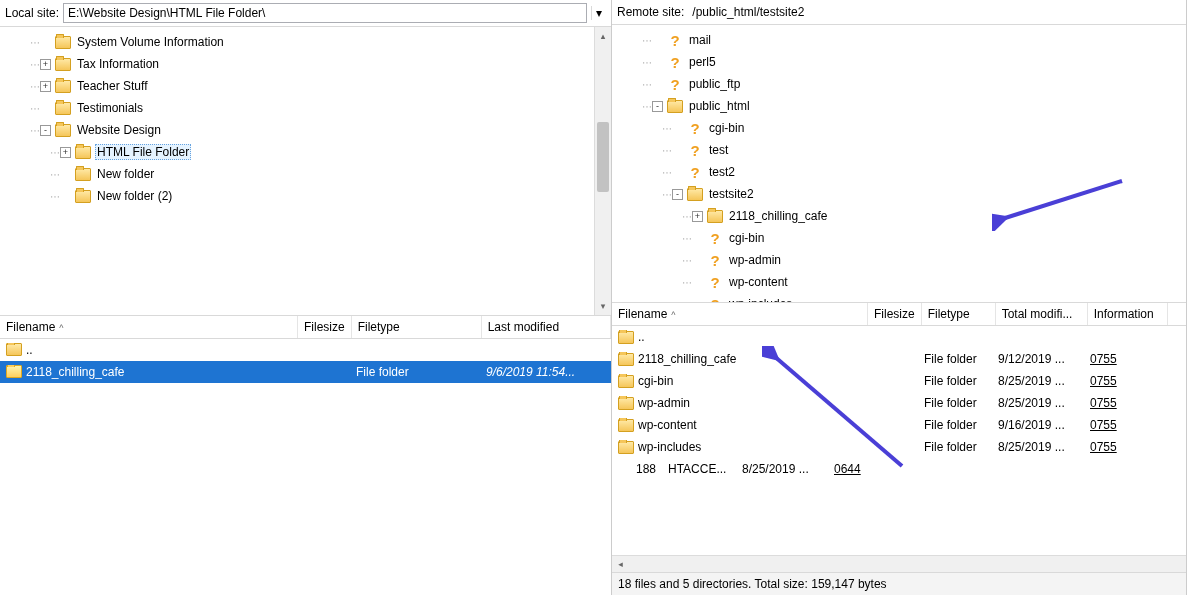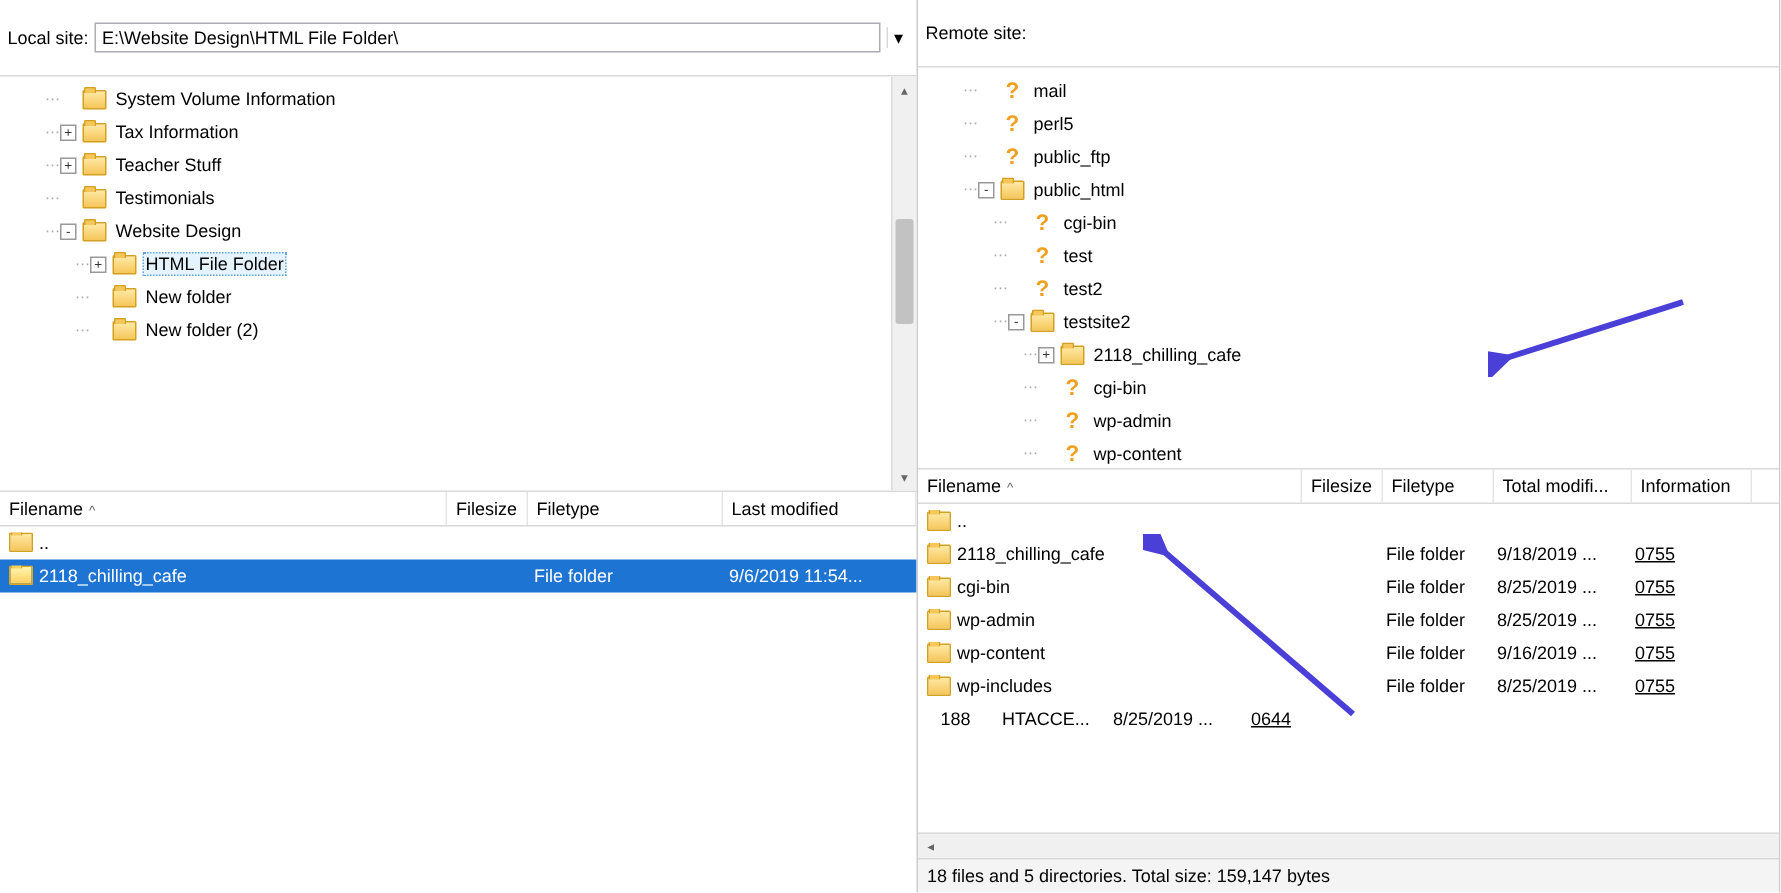--- a/index.html
+++ b/index.html
@@ -12,21 +12,21 @@
     height: 595px;
     overflow: hidden;
     display: flex;
   }
   .pane { display: flex; flex-direction: column; border-right: 1px solid #ccc; }
   .pane.left { width: 612px; }
   .pane.right { flex: 1; }
   .site-bar {
     display: flex;
     align-items: center;
-    padding: 15px 5px;
+    padding: 3px 5px;
     border-bottom: 1px solid #d9d9d9;
     gap: 4px;
   }
   .site-bar input {
     flex: 1;
     border: 1px solid #abadb3;
     padding: 2px 4px;
     font-family: inherit;
     font-size: 12px;
   }
@@ -102,24 +102,24 @@
   .scrollbar-v .arrow { height:17px; display:flex;align-items:center;justify-content:center;color:#666;font-size:9px;}
   .scrollbar-h {
     height:17px; background:#f0f0f0; border-top:1px solid #dcdcdc; display:flex; align-items:center;
   }
   .scrollbar-h .arrow{width:17px;text-align:center;color:#666;font-size:9px;}
   .arrow-annot { position:absolute; pointer-events:none; }
   
   .L .c-name{flex:0 0 298px;padding-left:6px;display:flex;align-items:center;}
   .L .c-size{flex:0 0 52px;text-align:right;}
   .L .c-type{flex:0 0 130px;}
-  .L .c-mod{flex:1;}
+  .L .c-mod{flex:1;font-style:italic;}
   
   .R .c-name{flex:0 0 256px;padding-left:6px;display:flex;align-items:center;}
-  .R .c-size{flex:0 0 50px;text-align:center;}
+  .R .c-size{flex:0 0 50px;text-align:right;}
   .R .c-type{flex:0 0 74px;}
   .R .c-mod{flex:0 0 92px;}
   .R .c-perm{flex:0 0 80px;text-decoration:underline;}
   .left-tree-area{height:208px;}
   .right-tree-area{height:336px;}
   .left-list-area{flex:1;display:flex;flex-direction:column;}
   .right-list-area{flex:1;display:flex;flex-direction:column;min-height:0;}
 </style>
 </head>
 <body>
@@ -222,20 +222,21 @@
           <div class="cell c-mod">9/6/2019 11:54...</div>
         </div>
       </div>
   </div>
 
 </div>
 
 <div class="pane right R">
   <div class="site-bar">
     <span>Remote site:</span>
+    <input type="text" style="border: none; background: transparent;" value="/public_html/testsite2">
   </div>
 
   <div class="tree right-tree-area" id="remote-tree" style="position:relative;">
       <div class="tree-row">
         <span class="spacer" style="width:20px"></span>
         <span class="dots">⋯</span>
         <span class="expander hidden"></span>
         <span class="icon-q">?</span>
         <span class="label">mail</span>
       </div>
@@ -353,21 +354,21 @@
           <div class="cell c-mod"></div>
           <div class="cell c-perm"></div>
         </div>
         <div class="lrow">
           <div class="cell c-name">
             <span class="icon-folder"></span>
             <span>2118_chilling_cafe</span>
           </div>
           <div class="cell c-size"></div>
           <div class="cell c-type">File folder</div>
-          <div class="cell c-mod">9/18/2019 ...</div>
+          <div class="cell c-mod">9/12/2019 ...</div>
           <div class="cell c-perm">0755</div>
         </div>
         <div class="lrow">
           <div class="cell c-name">
             <span class="icon-folder"></span>
             <span>cgi-bin</span>
           </div>
           <div class="cell c-size"></div>
           <div class="cell c-type">File folder</div>
           <div class="cell c-mod">8/25/2019 ...</div>

